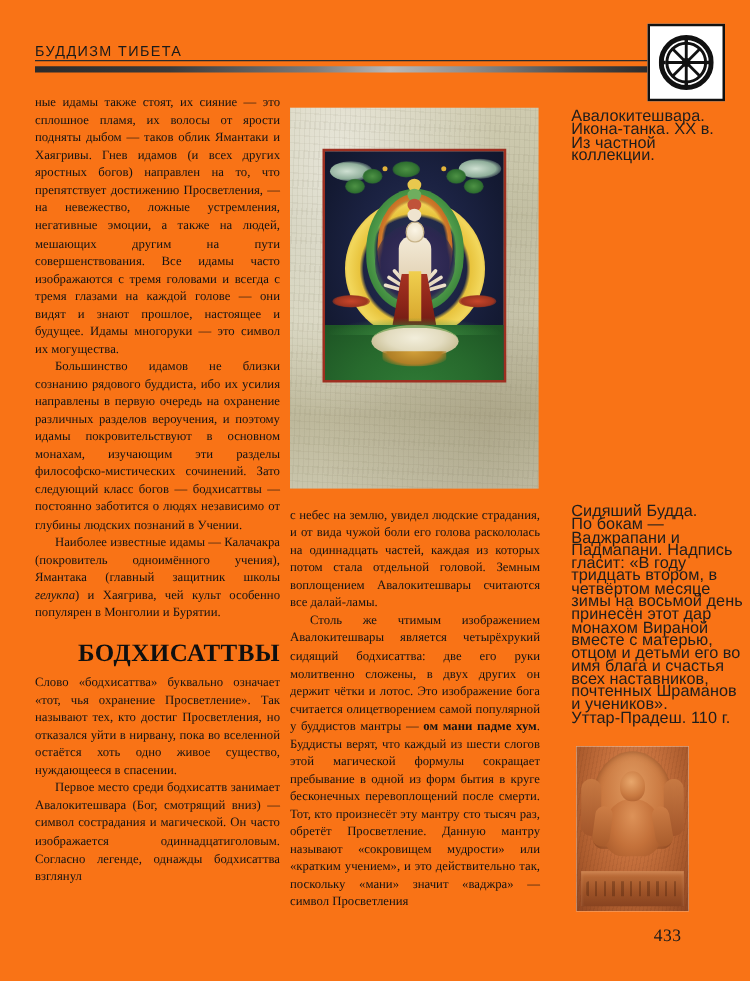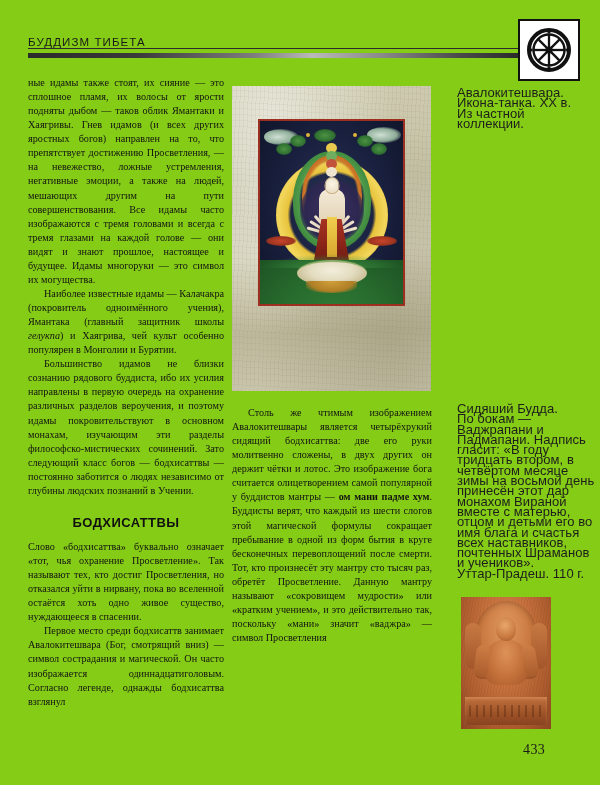--- a/index.html
+++ b/index.html
@@ -12,21 +12,21 @@
     height: 785px;
     position: relative;
     font-family: "Liberation Serif", "DejaVu Serif", serif;
     color: #141414;
     overflow: hidden;
   }
 
   .page {
     position: absolute;
     inset: 0;
-    background: #84cc16;
+    background: #f97316;
   }
 
   
   .header {
     position: absolute;
     left: 28px;
     top: 36px;
     width: 490px;
   }
   .header-title {
@@ -93,26 +93,26 @@
     top: 76px;
     width: 196px;
   }
   #col-mid-lower {
     left: 232px;
     top: 406px;
     width: 200px;
   }
 
   .section-head {
-    font-family: Liberation Sans, sans-serif;
-    font-size: 13px;
+    font-family: Liberation Serif, serif;
+    font-size: 20px;
     letter-spacing: 0.4px;
     margin: 18px 0 10px 0;
     color: #101010;
-    text-align: center;
+    text-align: right;
   }
 
   em.italic { font-style: italic; }
   strong.bold { font-weight: bold; }
 
   
   .caption {
     position: absolute;
     font-family: "Liberation Sans", "DejaVu Sans", sans-serif;
     font-size: 13px;
@@ -496,30 +496,31 @@
       <div class="tg-lotus"></div>
     </div>
   </div>
 
   <div class="caption" id="caption-top" style="white-space: pre-line;">Авалокитешвара.
 Икона-танка. XX в.
 Из частной коллекции.</div>
 
   <div class="col" id="col-left">
     <p class="cont"><span>ные идамы также стоят, их сияние — это сплошное пламя, их волосы от ярости подняты дыбом — таков облик Ямантаки и Хаягривы. Гнев идамов (и всех других яростных богов) направлен на то, что препятствует достижению Просветления, — на невежество, ложные устремления, негативные эмоции, а также на людей, мешающих другим на пути совершенствования. Все идамы часто изображаются с тремя головами и всегда с тремя глазами на каждой голове — они видят и знают прошлое, настоящее и будущее. Идамы многоруки — это символ их могущества.</span></p>
+    <p><span>Большинство идамов не близки сознанию рядового буддиста, ибо их усилия направлены в первую очередь на охранение различных разделов вероучения, и поэтому идамы покровительствуют в основном монахам, изучающим эти разделы философско-мистических сочинений. Зато следующий класс богов — бодхисаттвы — постоянно заботится о людях независимо от глубины людских познаний в Учении.</span></p>
     <p>Наиболее известные идамы — Калачакра (покровитель одноимённого учения), Ямантака (главный защитник школы <em class="italic">гелукпа</em>) и Хаягрива, чей культ особенно популярен в Монголии и Бурятии.</p>
-    <p><span>Большинство идамов не близки сознанию рядового буддиста, ибо их усилия направлены в первую очередь на охранение различных разделов вероучения, и поэтому идамы покровительствуют в основном монахам, изучающим эти разделы философско-мистических сочинений. Зато следующий класс богов — бодхисаттвы — постоянно заботится о людях независимо от глубины людских познаний в Учении.</span></p>
 
     <h2 class="section-head">БОДХИСАТТВЫ</h2>
 
     <p class="noindent"><span>Слово «бодхисаттва» буквально означает «тот, чья охранение Просветление». Так называют тех, кто достиг Просветления, но отказался уйти в нирвану, пока во вселенной остаётся хоть одно живое существо, нуждающееся в спасении.</span></p>
     <p><span>Первое место среди бодхисаттв занимает Авалокитешвара (Бог, смотрящий вниз) — символ сострадания и магической. Он часто изображается одиннадцатиголовым. Согласно легенде, однажды бодхисаттва взглянул</span></p>
   </div>
 
   <div class="col" id="col-mid-lower">
+    <p class="cont"><span>с небес на землю, увидел людские страдания, и от вида чужой боли его голова раскололась на одиннадцать частей, каждая из которых потом стала отдельной головой. Земным воплощением Авалокитешвары считаются все далай-ламы.</span></p>
     <p>Столь же чтимым изображением Авалокитешвары является четырёхрукий сидящий бодхисаттва: две его руки молитвенно сложены, в двух других он держит чётки и лотос. Это изображение бога считается олицетворением самой популярной у буддистов мантры — <strong class="bold">ом мани падме хум</strong>. Буддисты верят, что каждый из шести слогов этой магической формулы сокращает пребывание в одной из форм бытия в круге бесконечных перевоплощений после смерти. Тот, кто произнесёт эту мантру сто тысяч раз, обретёт Просветление. Данную мантру называют «сокровищем мудрости» или «кратким учением», и это действительно так, поскольку «мани» значит «ваджра» — символ Просветления</p>
   </div>
 
   <div class="caption" id="caption-bottom" style="white-space: pre-line;">Сидяший Будда.
 По бокам — Ваджрапани и Падмапани. Надпись гласит: «В году тридцать втором, в четвёртом месяце зимы на восьмой день принесён этот дар монахом Вираной вместе с матерью, отцом и детьми его во имя блага и счастья всех наставников, почтенных Шраманов и учеников».
 Уттар-Прадеш. 110 г.</div>
 
   <div class="sculpt-wrap">
     <div class="sculpt">
       <div class="sc-arch"></div>

